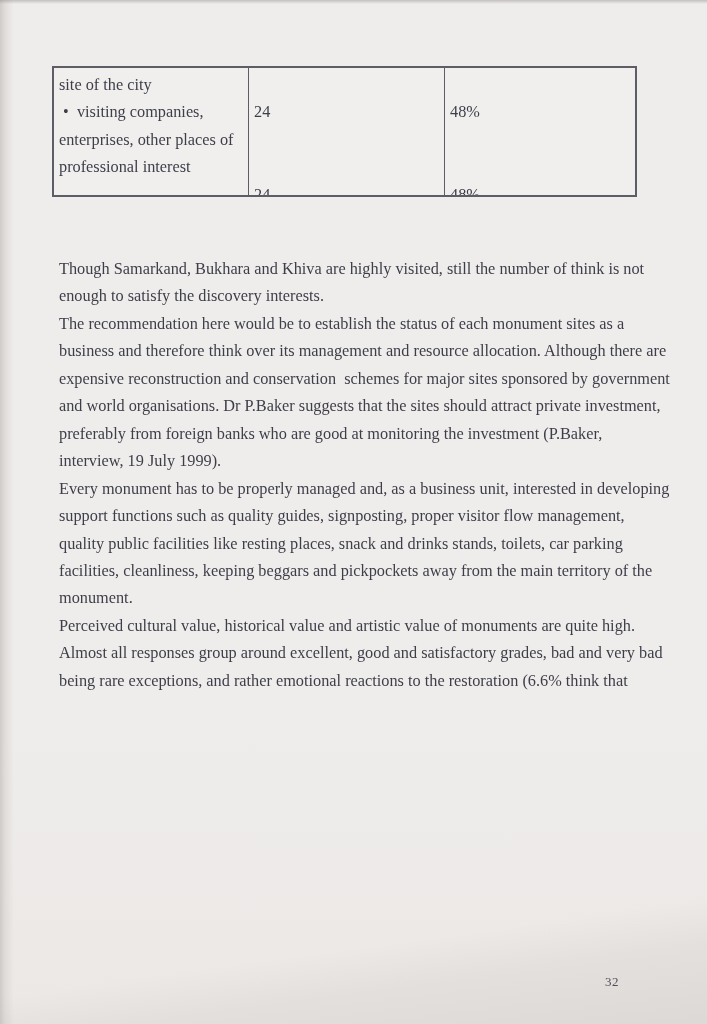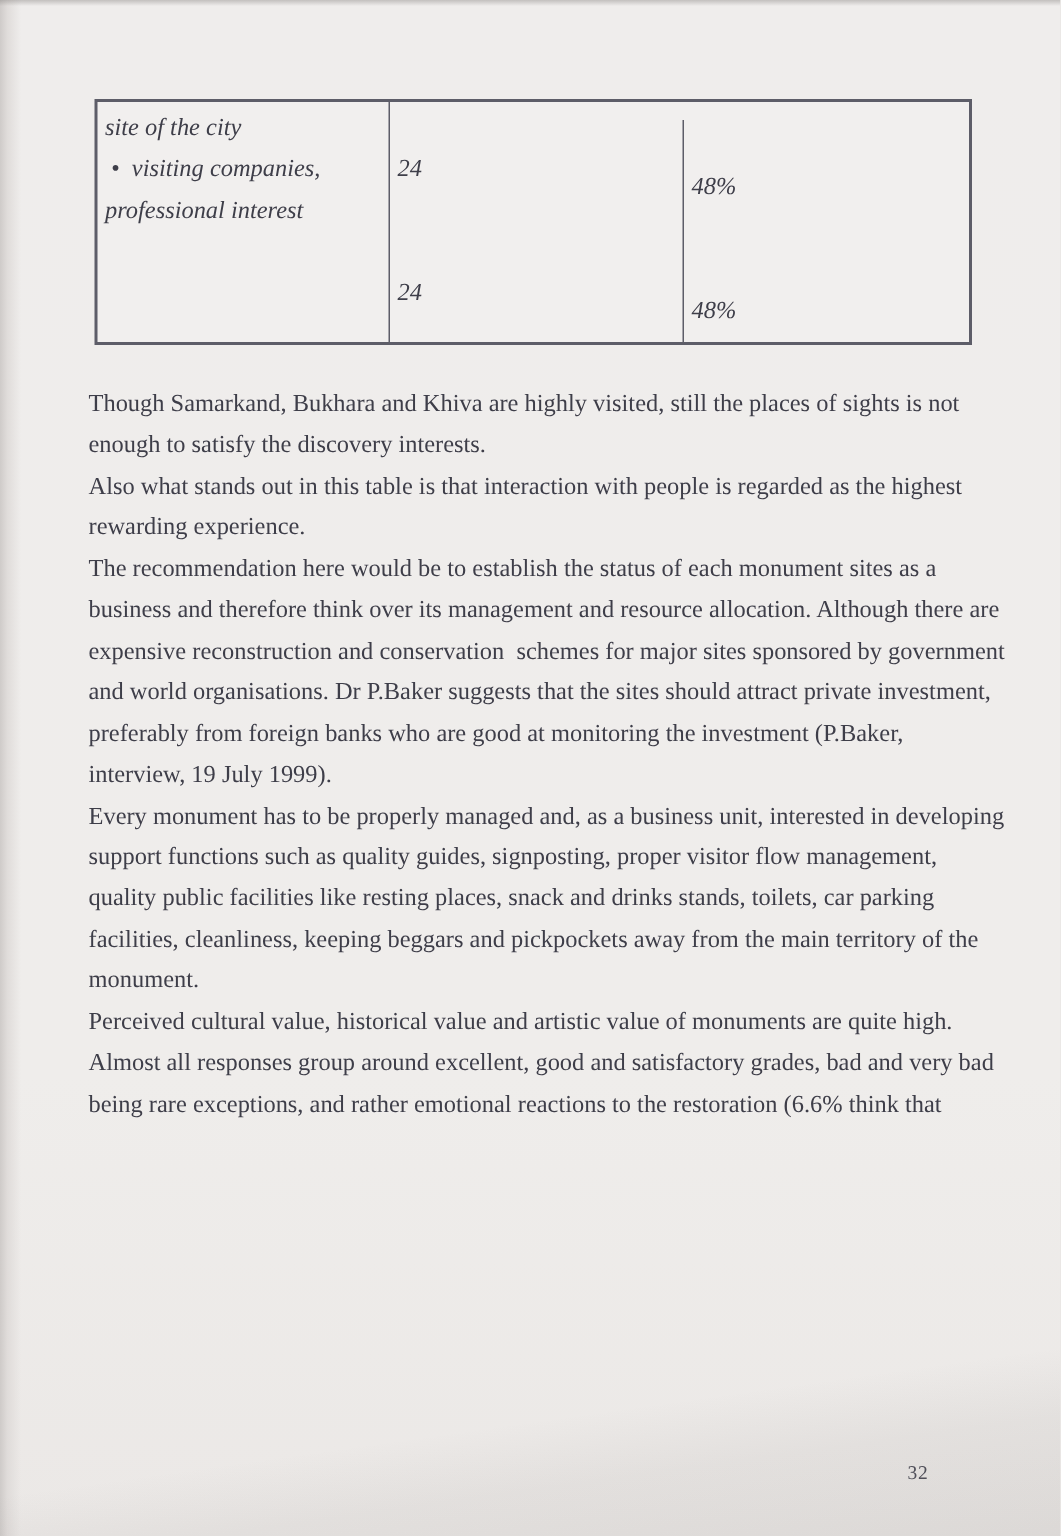--- a/index.html
+++ b/index.html
@@ -24,33 +24,32 @@
   .edge-top {
     position: absolute; left: 0; top: 0; width: 100%; height: 4px;
     background: linear-gradient(180deg, rgba(140,136,134,0.45), rgba(140,136,134,0));
   }
   .bottom-shadow {
     position: absolute; left: 0; bottom: 0; width: 100%; height: 130px;
     background: linear-gradient(172deg, rgba(110,105,102,0) 45%, rgba(110,105,102,0.07) 65%, rgba(110,105,102,0.12) 100%);
   }
   
   .doc-table {
-    position: absolute; left: 63px; top: 66px;
-    width: 585px; height: 164px;
+    position: absolute; left: 52px; top: 66px;
+    width: 585px; height: 131px;
     border: 2px solid #5d5d68;
     box-sizing: border-box;
     display: flex;
     overflow: hidden;
     background: rgba(244,242,241,0.45);
-    font-style: italic;
   }
   .cell { box-sizing: border-box; padding-top: 3px; overflow: hidden; }
   .cell.c1 { width: 194px; }
   .cell.c2 { width: 196px; border-left: 1.5px solid #5d5d68; }
-  .cell.c3 { flex: 1; border-left: 1.5px solid #5d5d68; margin-top: 12px; }
+  .cell.c3 { flex: 1; border-left: 1.5px solid #5d5d68; }
   .tline {
     height: 27.4px; line-height: 27.4px;
     padding-left: 5px;
     font-size: 16.3px;
     white-space: pre;
     color: #3e3e49;
   }
   
   .content {
     position: absolute; left: 59px; top: 255px; width: 646px;
@@ -72,20 +71,21 @@
 <body>
 
 <div class="scan">
   <div class="edge-left"></div>
   <div class="edge-top"></div>
 
   <div class="doc-table">
     <div class="cell c1">
       <div class="tline">site of the city</div>
       <div class="tline"> •  visiting companies,</div>
+      <div class="tline">enterprises, other places of</div>
       <div class="tline">professional interest</div>
     </div>
     <div class="cell c2">
       <div class="tline"></div>
       <div class="tline">24</div>
       <div class="tline"></div>
       <div class="tline"></div>
       <div class="tline">24</div>
       <div class="tline"></div>
     </div>
@@ -93,24 +93,22 @@
       <div class="tline"></div>
       <div class="tline">48%</div>
       <div class="tline"></div>
       <div class="tline"></div>
       <div class="tline">48%</div>
       <div class="tline"></div>
     </div>
   </div>
 
   <div class="content">
-    <p class="para">Though Samarkand, Bukhara and Khiva are highly visited, still the places of sights is not
+    <p class="para">Though Samarkand, Bukhara and Khiva are highly visited, still the number of think is not
 enough to satisfy the discovery interests.</p>
-    <p class="para">Also what stands out in this table is that interaction with people is regarded as the highest
-rewarding experience.</p>
     <p class="para">The recommendation here would be to establish the status of each monument sites as a
 business and therefore think over its management and resource allocation. Although there are
 expensive reconstruction and conservation  schemes for major sites sponsored by government
 and world organisations. Dr P.Baker suggests that the sites should attract private investment,
 preferably from foreign banks who are good at monitoring the investment (P.Baker,
 interview, 19 July 1999).</p>
     <p class="para">Every monument has to be properly managed and, as a business unit, interested in developing
 support functions such as quality guides, signposting, proper visitor flow management,
 quality public facilities like resting places, snack and drinks stands, toilets, car parking
 facilities, cleanliness, keeping beggars and pickpockets away from the main territory of the

